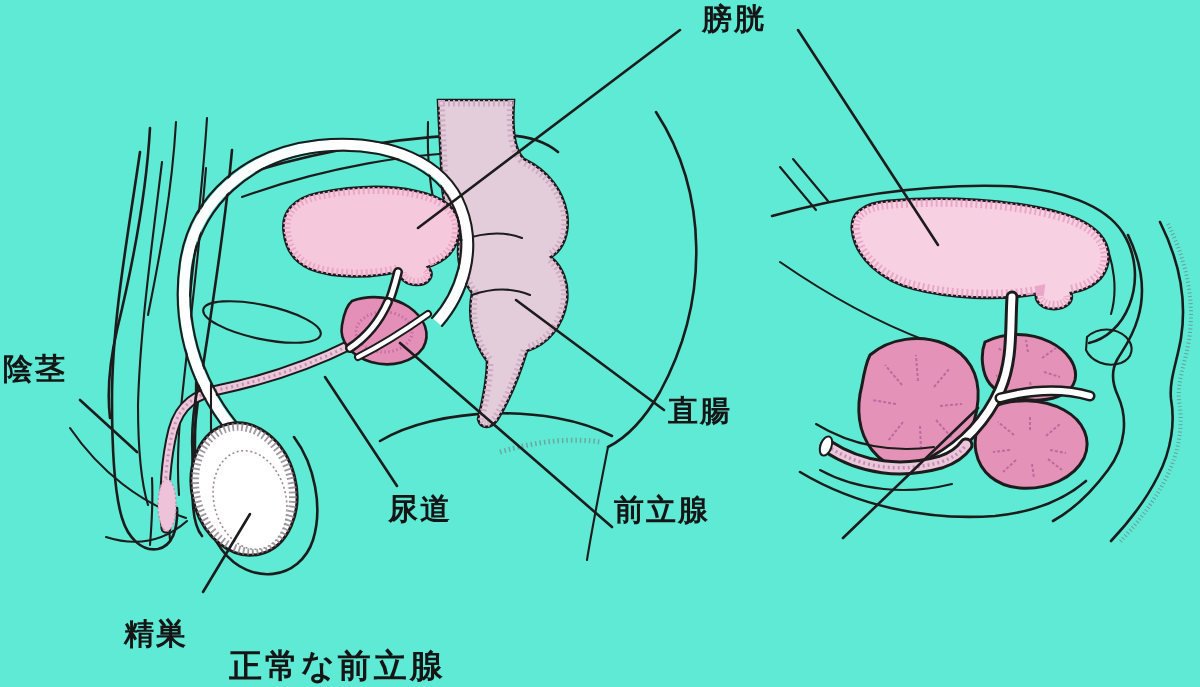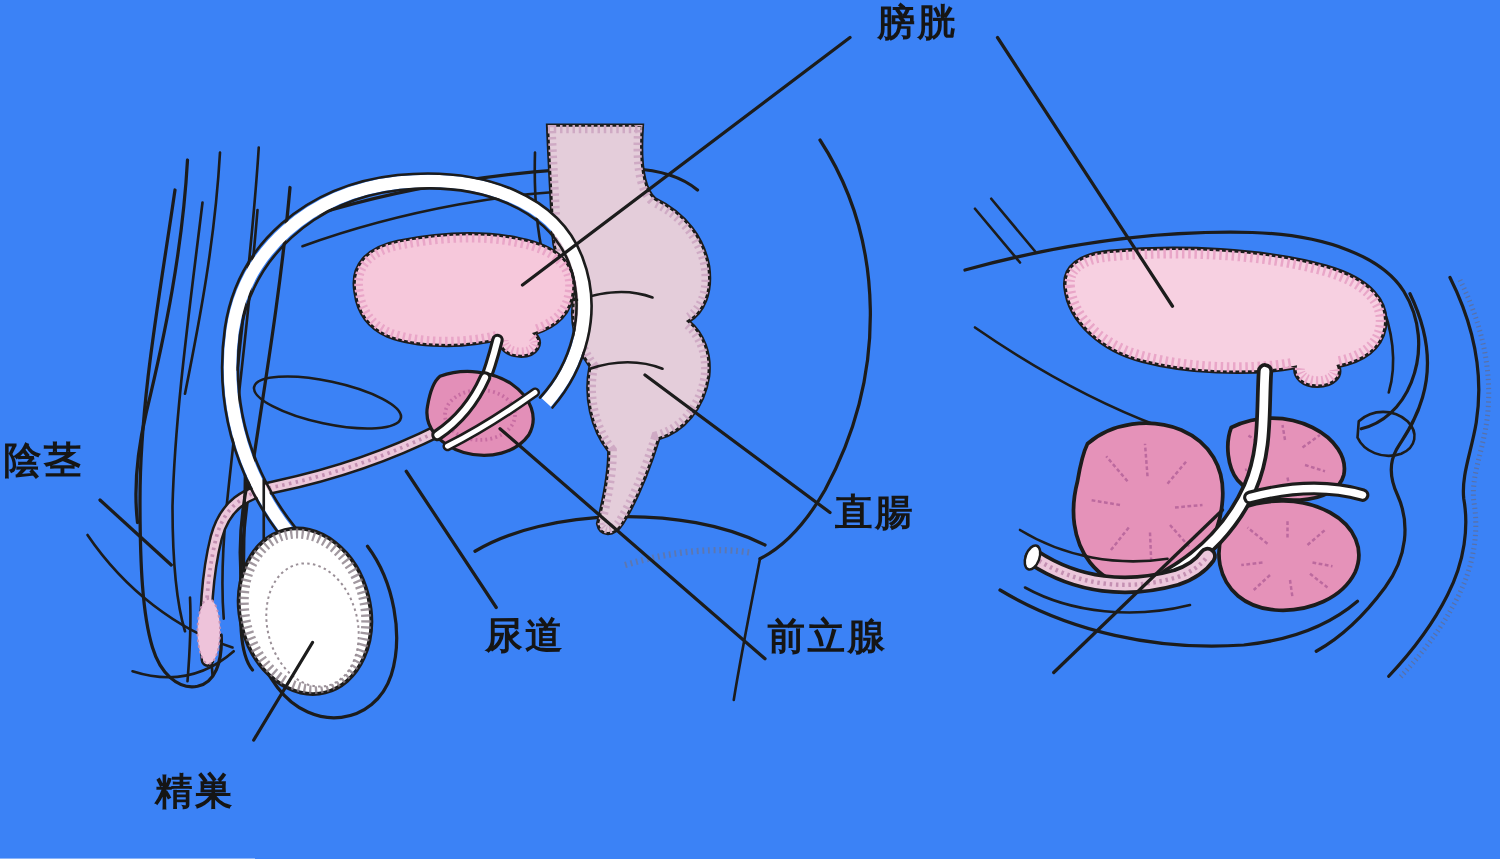--- a/index.html
+++ b/index.html
@@ -1,16 +1,16 @@
 <!DOCTYPE html>
 <html><head>
 <meta charset="utf-8">
 <style>
   html,body{margin:0;padding:0;background:#fff;}
-  .stage{position:relative;width:1200px;height:687px;background:#3b82f6;overflow:hidden;
+  .stage{position:relative;width:1200px;height:687px;background:#5eead4;overflow:hidden;
          font-family:"DejaVu Sans",sans-serif;}
   .stage svg{position:absolute;left:0;top:0;}
   .lbl{position:absolute;font-weight:600;font-size:30px;color:#151515;
        letter-spacing:2px;white-space:nowrap;line-height:1;}
   .cap{position:absolute;font-weight:600;font-size:33px;color:#151515;
        letter-spacing:3px;white-space:nowrap;line-height:1;}
   .ln{fill:none;stroke:#1c1c1c;stroke-width:2.6;stroke-linecap:round;stroke-linejoin:round;}
   .thin{stroke-width:2.1;}
   .leader{fill:none;stroke:#1c1c1c;stroke-width:2.6;stroke-linecap:round;}
 </style>
@@ -220,14 +220,15 @@
   </g>
 </svg>
 
 <div class="lbl" style="left:702px;top:4px;">膀胱</div>
 <div class="lbl" style="left:3px;top:354px;">陰茎</div>
 <div class="lbl" style="left:388px;top:494px;">尿道</div>
 <div class="lbl" style="left:668px;top:396px;">直腸</div>
 <div class="lbl" style="left:614px;top:495px;">前立腺</div>
 <div class="lbl" style="left:124px;top:619px;">精巣</div>
 
+<div class="cap" style="left:229px;top:649px;">正常な前立腺</div>
 
 </div>
 
 </body></html>

